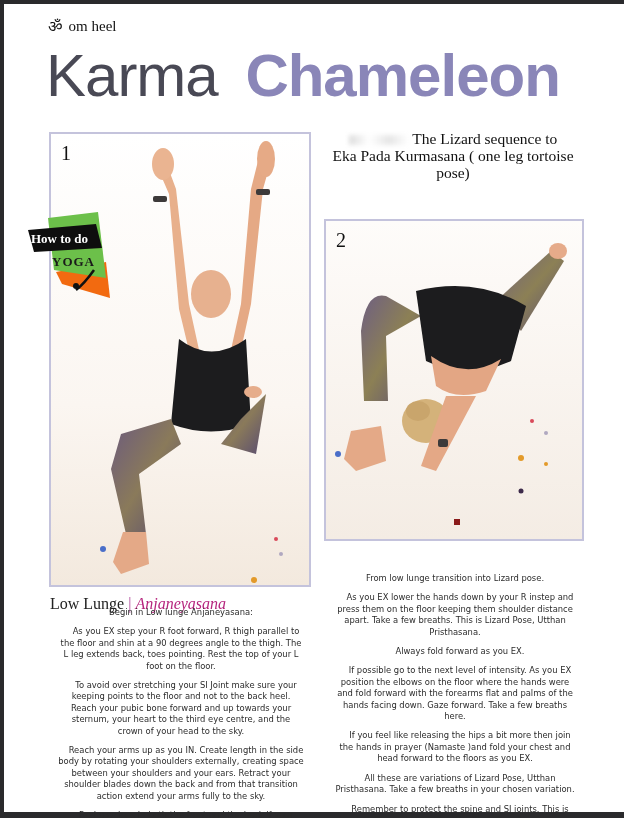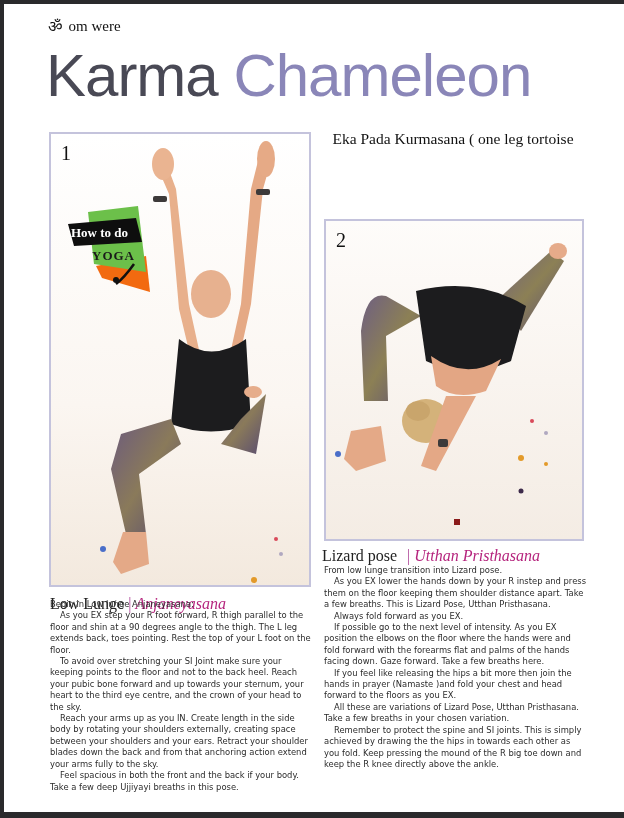--- a/index.html
+++ b/index.html
@@ -19,21 +19,21 @@
     display:flex; align-items:center; gap:6px;
   }
   .om-icon { font-size:16px; line-height:1; }
   .title {
     position:absolute; left:42px; top:42px;
     font-family:"Liberation Sans", sans-serif; font-weight:300;
     font-size:60px; letter-spacing:-1px; line-height:1;
     white-space:nowrap;
   }
   .title .t1 { color:#2a2a38; -webkit-text-stroke:0; font-weight:normal; opacity:0.85; }
-  .title .t2 { color:#8a86b8; font-weight:normal; }
+  .title .t2 { color:#8a86b8; font-weight:bold;margin-left:12px; }
   .title span { font-family:"Liberation Sans", sans-serif; }
 
   .photo {
     position:absolute; border:2px solid #c4c3dc; box-sizing:border-box;
     background:#fdfbf8; overflow:hidden;
   }
   .photo-num {
     position:absolute; left:10px; top:8px;
     font-family:"Liberation Serif", serif; font-size:20px; color:#111;
   }
@@ -41,53 +41,53 @@
   .photo2 { left:320px; top:215px; width:260px; height:322px; }
 
   .subtitle {
     position:absolute; left:318px; top:126px; width:262px;
     font-family:"Liberation Serif", serif; font-size:15.5px; color:#111;
     text-align:center; line-height:17px;
   }
   .subtitle .blur { display:inline-block; width:60px; height:10px; background:linear-gradient(90deg,#ddd,#fff,#e6e6e6,#fff); filter:blur(2px); vertical-align:middle; }
 
   .badge {
-    position:absolute; left:24px; top:202px; width:84px; height:86px;margin-left:40px;
+    position:absolute; left:24px; top:208px; width:84px; height:86px;
   }
 
   .pose-heading {
     position:absolute; font-family:"Liberation Serif", serif; font-size:16px; color:#222;
     white-space:nowrap;
   }
   .pose-heading .sep { color:#b04a9a; margin:0 4px; }
   .pose-heading .sanskrit { color:#b5247d; font-style:italic; }
 
   .body-text {
     position:absolute; font-family:"DejaVu Sans", sans-serif; font-size:8.4px;
     line-height:11.4px; color:#2b2b2b;
   }
-  .body-text p { margin:0; }
+  .body-text p { margin:8px;text-align:center; }
   .body-text p.indent { text-indent:10px; }
 
   .col1 { left:46px; top:595px; width:262px; }
   .col2 { left:320px; top:561px; width:262px; }
 
   .page-number {
     position:absolute; left:20px; top:784px;
     font-family:"Liberation Serif", serif; font-size:11px; font-weight:bold; color:#222;margin-top:39px;
   }
 </style>
 </head>
 <body>
 
 <div class="page">
 
   <div class="section-label">
     <span class="om-icon">ॐ</span>
-    <span>om were</span>
+    <span>om heel</span>
   </div>
 
   <div class="title">
     <span class="t1">Karma</span>
     <span class="t2">Chameleon</span>
   </div>
 
   <div class="photo photo1">
     <svg width="258" height="451" viewBox="0 0 258 451">
       <defs>
@@ -137,21 +137,23 @@
       <polygon points="20,6 70,0 78,66 26,58" fill="#6cc04a"></polygon>
       <polygon points="0,18 68,12 74,36 6,40" fill="#0e0e0e"></polygon>
       <text x="3" y="31" font-family="Liberation Serif, serif" font-weight="bold" font-size="13" fill="#ffffff">How to do</text>
       <text x="24" y="54" font-family="Liberation Serif, serif" font-weight="bold" font-size="13" fill="#1a1a1a" letter-spacing="1">YOGA</text>
       <path d="M48 78 Q56 72 66 58" stroke="#111" stroke-width="2.5" fill="none"></path>
       <circle cx="48" cy="74" r="3" fill="#111"></circle>
     </svg>
   </div>
 
   <div class="subtitle">
+    <div><span class="blur"></span> <span>The Lizard sequence to</span></div>
     <div>Eka Pada Kurmasana ( one leg tortoise</div>
+    <div>pose)</div>
   </div>
 
   <div class="photo photo2">
     <svg width="256" height="318" viewBox="0 0 256 318">
       <defs>
         <linearGradient id="floor2" x1="0" y1="0" x2="0" y2="1">
           <stop offset="0" stop-color="#fefcfa"></stop>
           <stop offset="1" stop-color="#f4ece4"></stop>
         </linearGradient>
         <linearGradient id="leg2" x1="0" y1="0" x2="1" y2="1">
@@ -189,27 +191,24 @@
     <div class="photo-num">2</div>
   </div>
 
   <div class="pose-heading" style="left:46px; top:591px;text-align:center;">
     <span>Low Lunge</span><span class="sep">|</span><span class="sanskrit">Anjaneyasana</span>
   </div>
   <div class="body-text col1">
     <p>Begin in Low lunge Anjaneyasana:</p>
     <p class="indent">As you EX step your R foot forward, R thigh parallel to the floor and shin at a 90 degrees angle to the thigh. The L leg extends back, toes pointing. Rest the top of your L foot on the floor.</p>
     <p class="indent">To avoid over stretching your SI Joint make sure your keeping points to the floor and not to the back heel. Reach your pubic bone forward and up towards your sternum, your heart to the third eye centre, and the crown of your head to the sky.</p>
-    <p class="indent">Reach your arms up as you IN. Create length in the side body by rotating your shoulders externally, creating space between your shoulders and your ears. Retract your shoulder blades down the back and from that anchoring action extend your arms fully to the sky.</p>
+    <p class="indent">Reach your arms up as you IN. Create length in the side body by rotating your shoulders externally, creating space between your shoulders and your ears. Retract your shoulder blades down the back and from that transition action extend your arms fully to the sky.</p>
     <p class="indent">Feel spacious in both the front and the back if your body. Take a few deep Ujjiyayi breaths in this pose.</p>
   </div>
 
-  <div class="pose-heading" style="left:318px; top:543px;">
-    <span>Lizard pose</span><span class="sep" style="margin-left:10px;">|</span><span class="sanskrit">Utthan Pristhasana</span>
-  </div>
   <div class="body-text col2">
     <p>From low lunge transition into Lizard pose.</p>
     <p class="indent">As you EX lower the hands down by your R instep and press them on the floor keeping them shoulder distance apart.   Take a few breaths. This is Lizard Pose, Utthan Pristhasana.</p>
     <p class="indent">Always fold forward as you EX.</p>
     <p class="indent">If possible go to the next level of intensity. As you EX position the elbows on the floor where the hands were and fold forward with the forearms flat and palms of the hands facing down. Gaze forward. Take a few breaths here.</p>
     <p class="indent">If you feel like releasing the hips a bit more then join the hands in prayer (Namaste )and fold your chest and head forward to the floors as you EX.</p>
     <p class="indent">All these are variations of Lizard Pose, Utthan Pristhasana. Take a few breaths in your chosen variation.</p>
     <p class="indent">Remember to protect the spine and SI joints. This is simply achieved by drawing the the hips in towards each other as you fold. Keep pressing the mound of the R big toe down and keep the R knee directly above the ankle.</p>
   </div>
 

